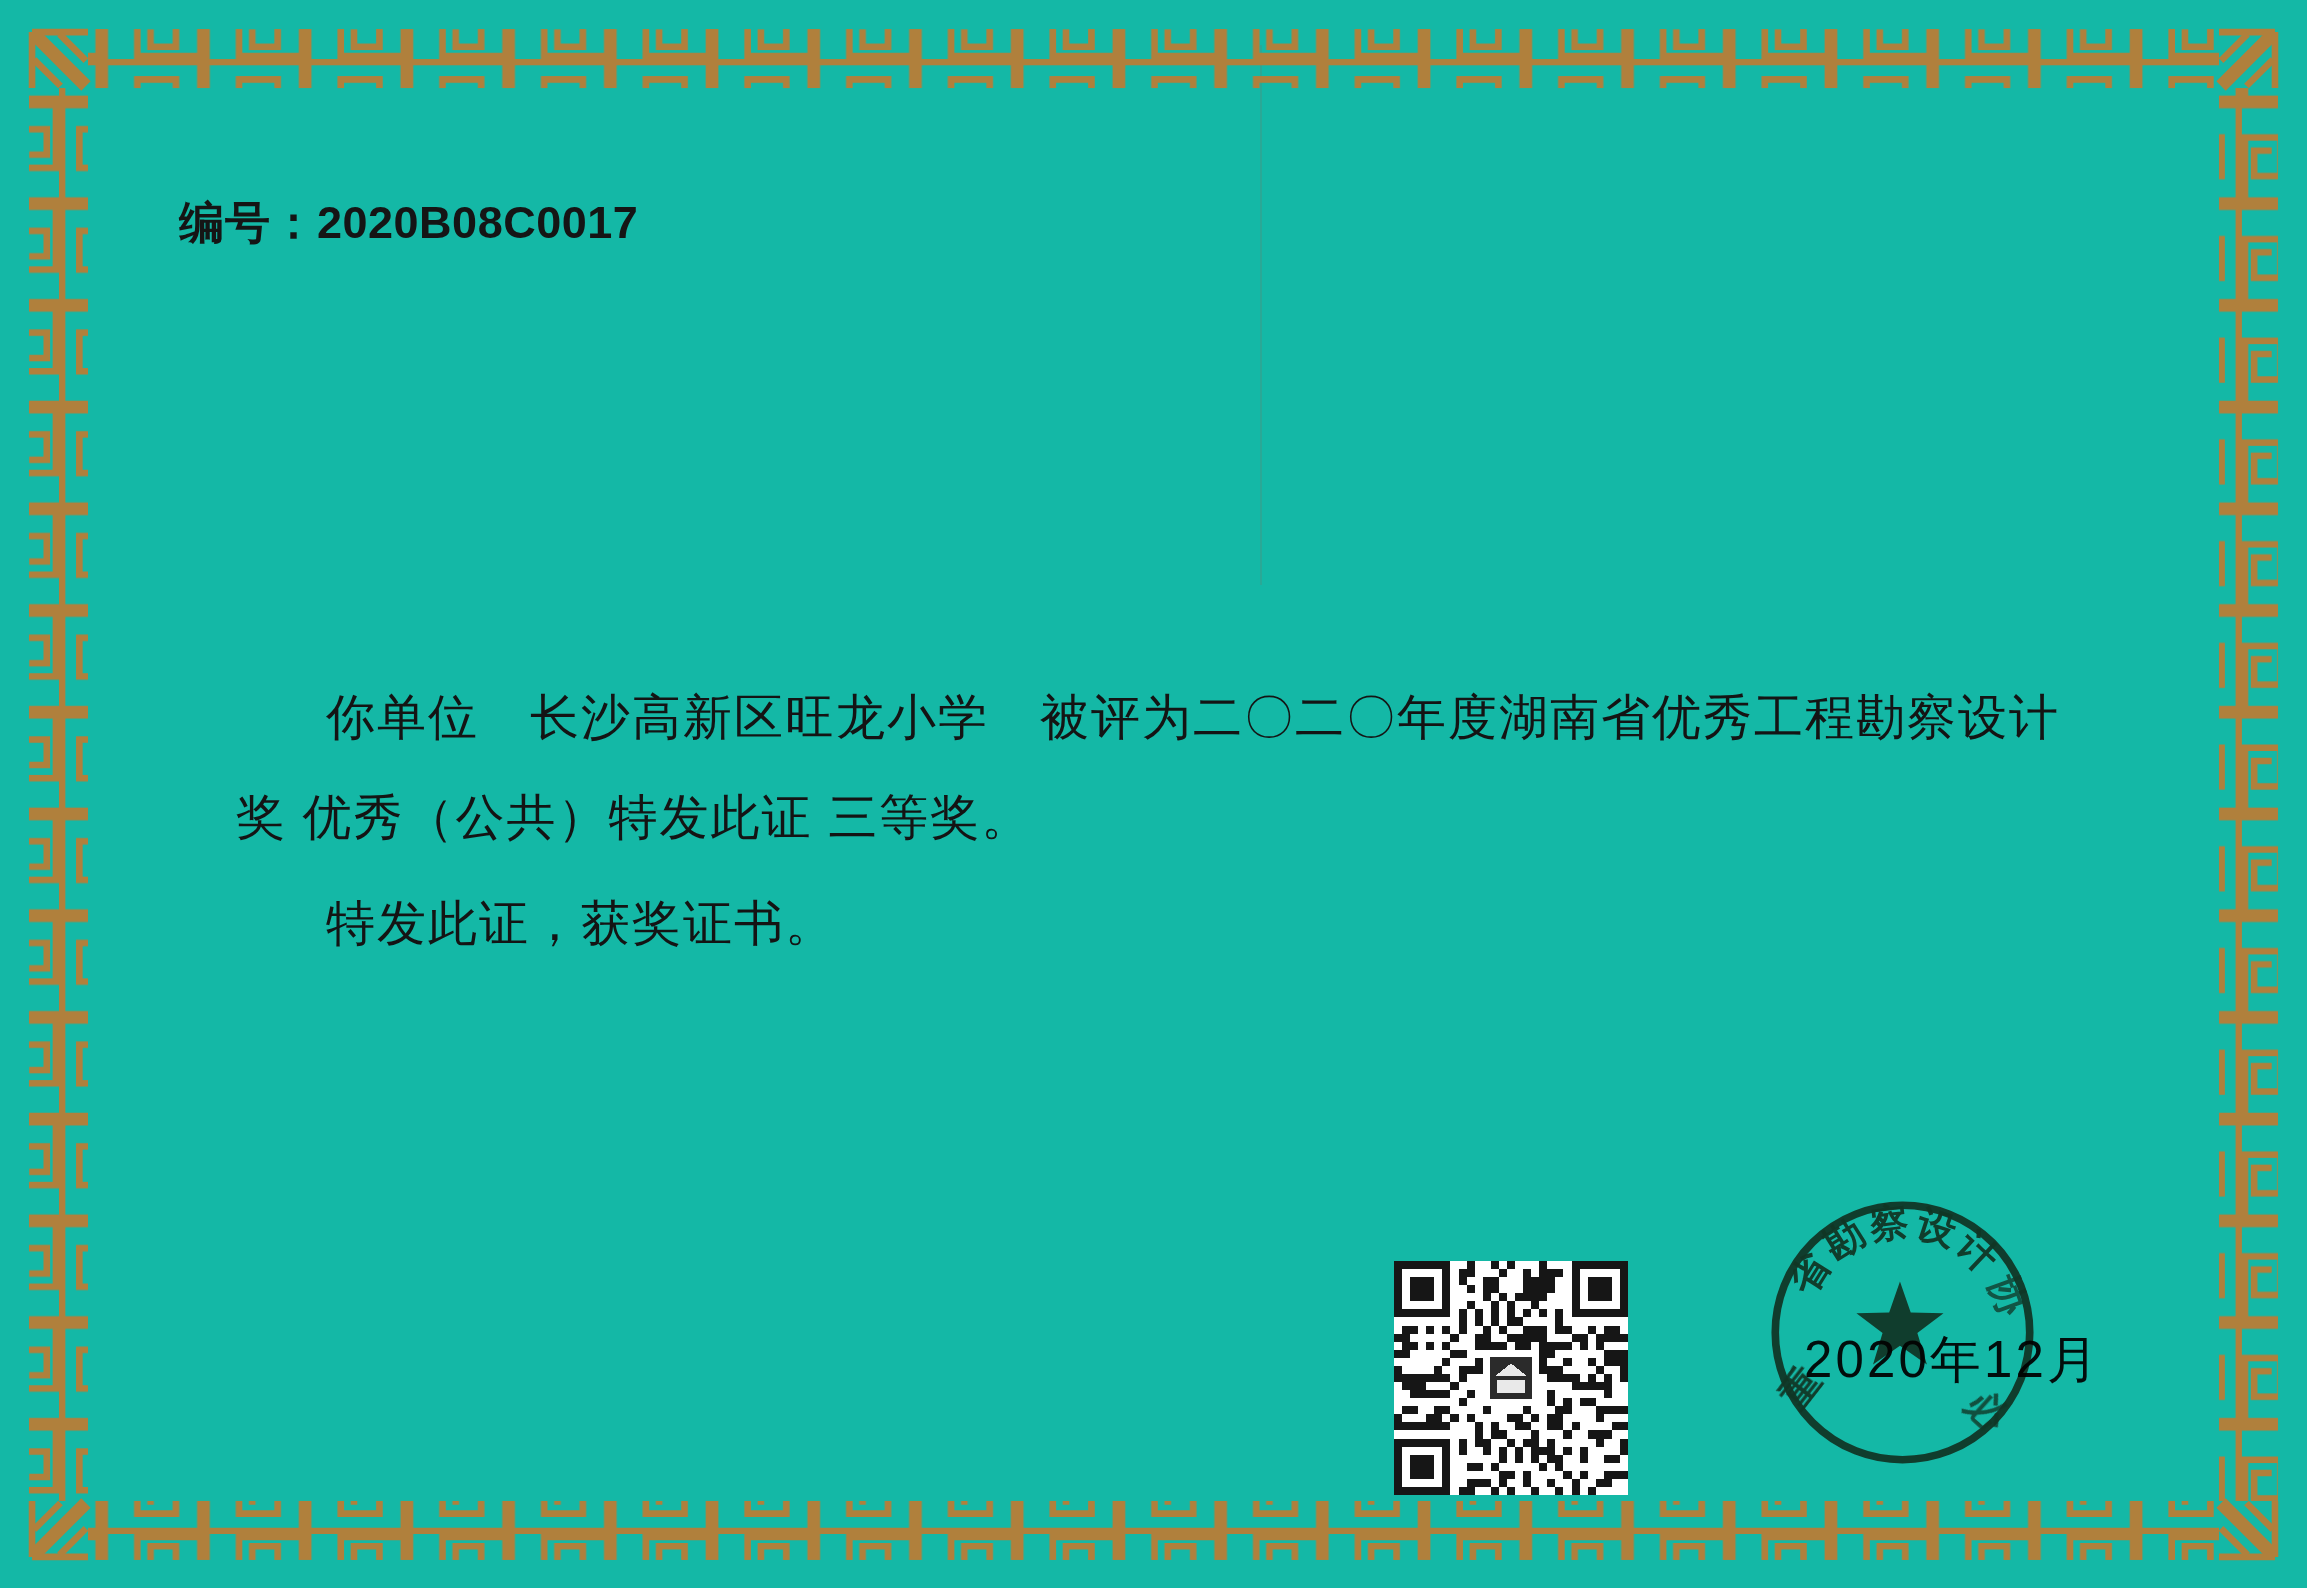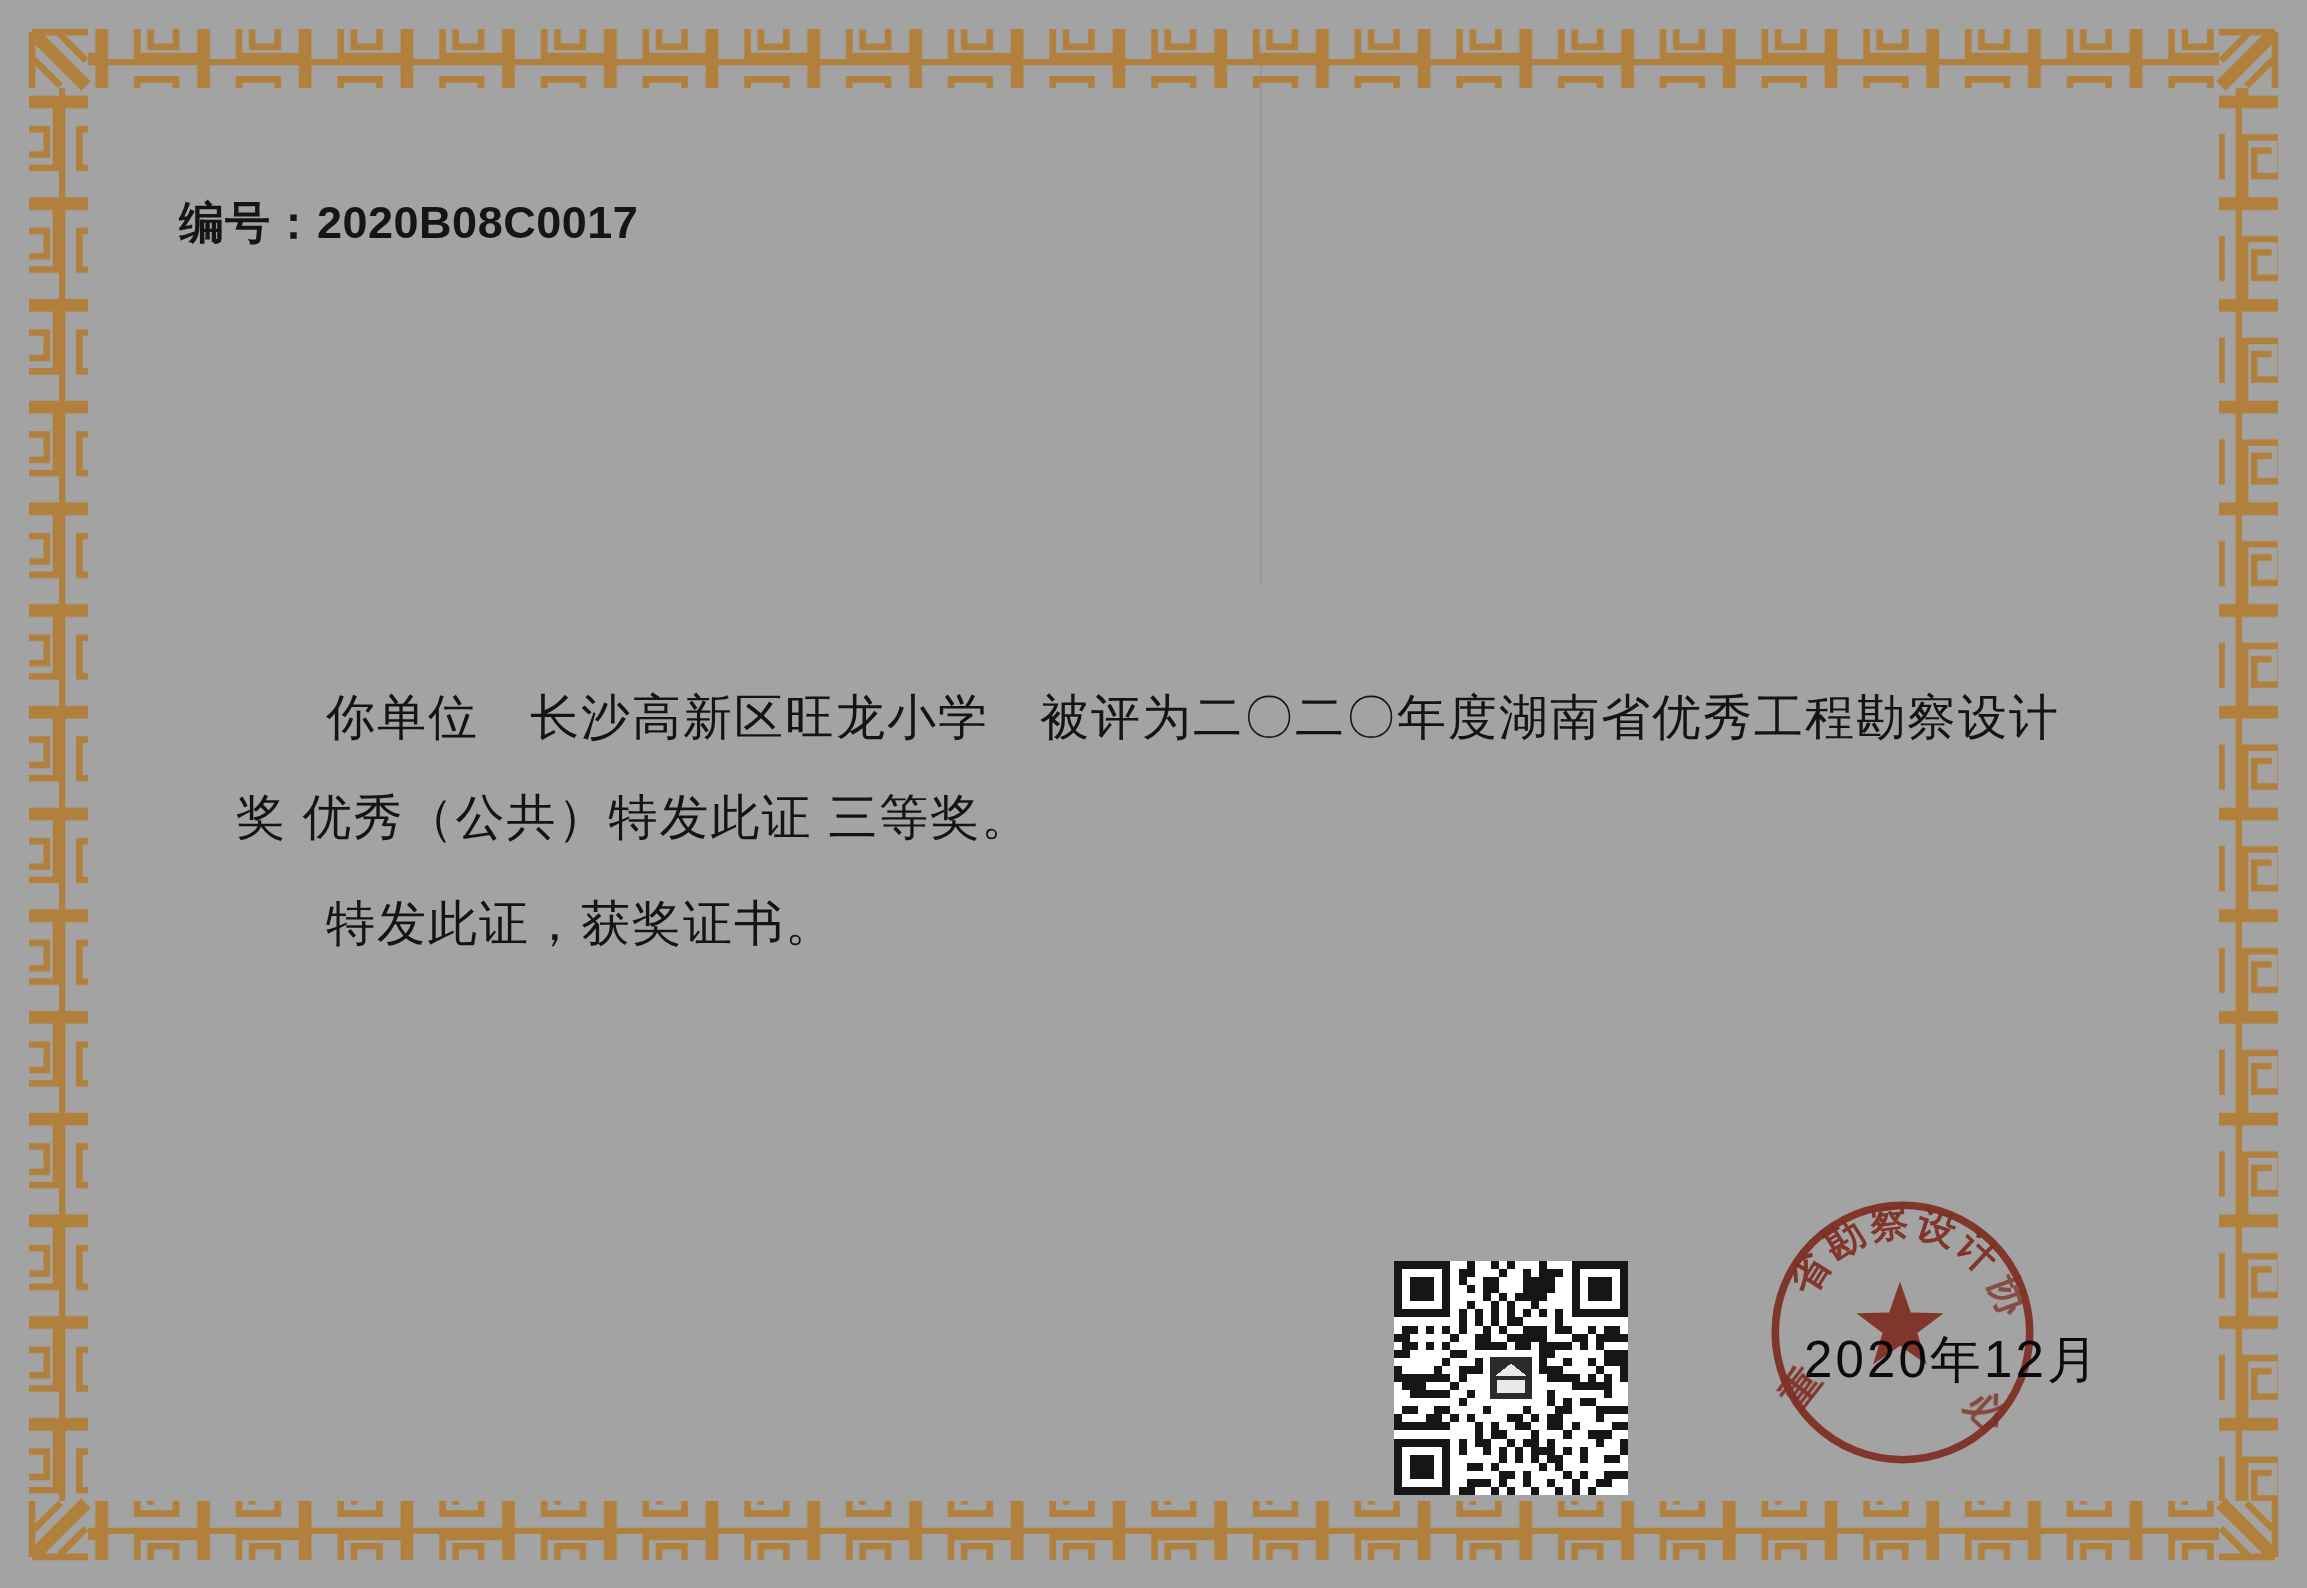--- a/index.html
+++ b/index.html
@@ -2,21 +2,21 @@
 <html style="font-size:8.1px"><head>
 <meta charset="utf-8">
 <style>
   html,body{margin:0;padding:0;}
   body{
     width:2307px;height:1589px;
     background:#fffef8;
     font-family:"Liberation Sans", sans-serif;
     overflow:hidden;
   }
-  .page{position:relative;width:2307px;height:1589px;background:#a3a3a3;}
+  .page{position:relative;width:2307px;height:1589px;background:#14b8a6;}
   .abs{position:absolute;}
   .serial{
     left:179px;top:193px;
     font-size:45px;font-weight:700;color:#151515;
     letter-spacing:1px;white-space:pre;
   }
   .serial .num{font-family:"Liberation Sans",sans-serif;font-weight:700;letter-spacing:0.5px;}
   .title{
     left:676px;top:168px;width:1017px;
     font-family:"DejaVu Serif", serif;

